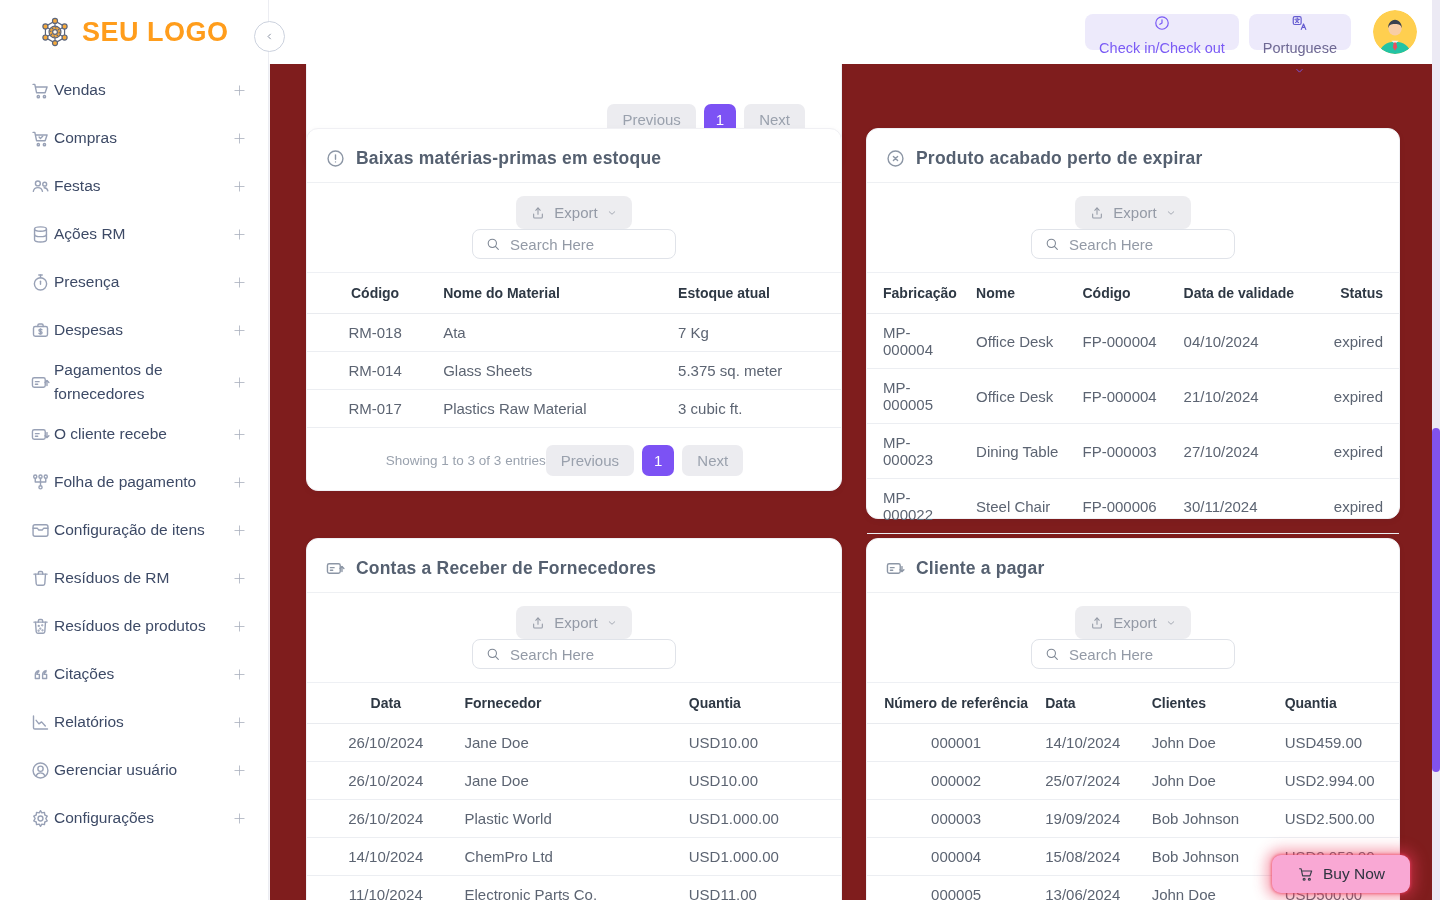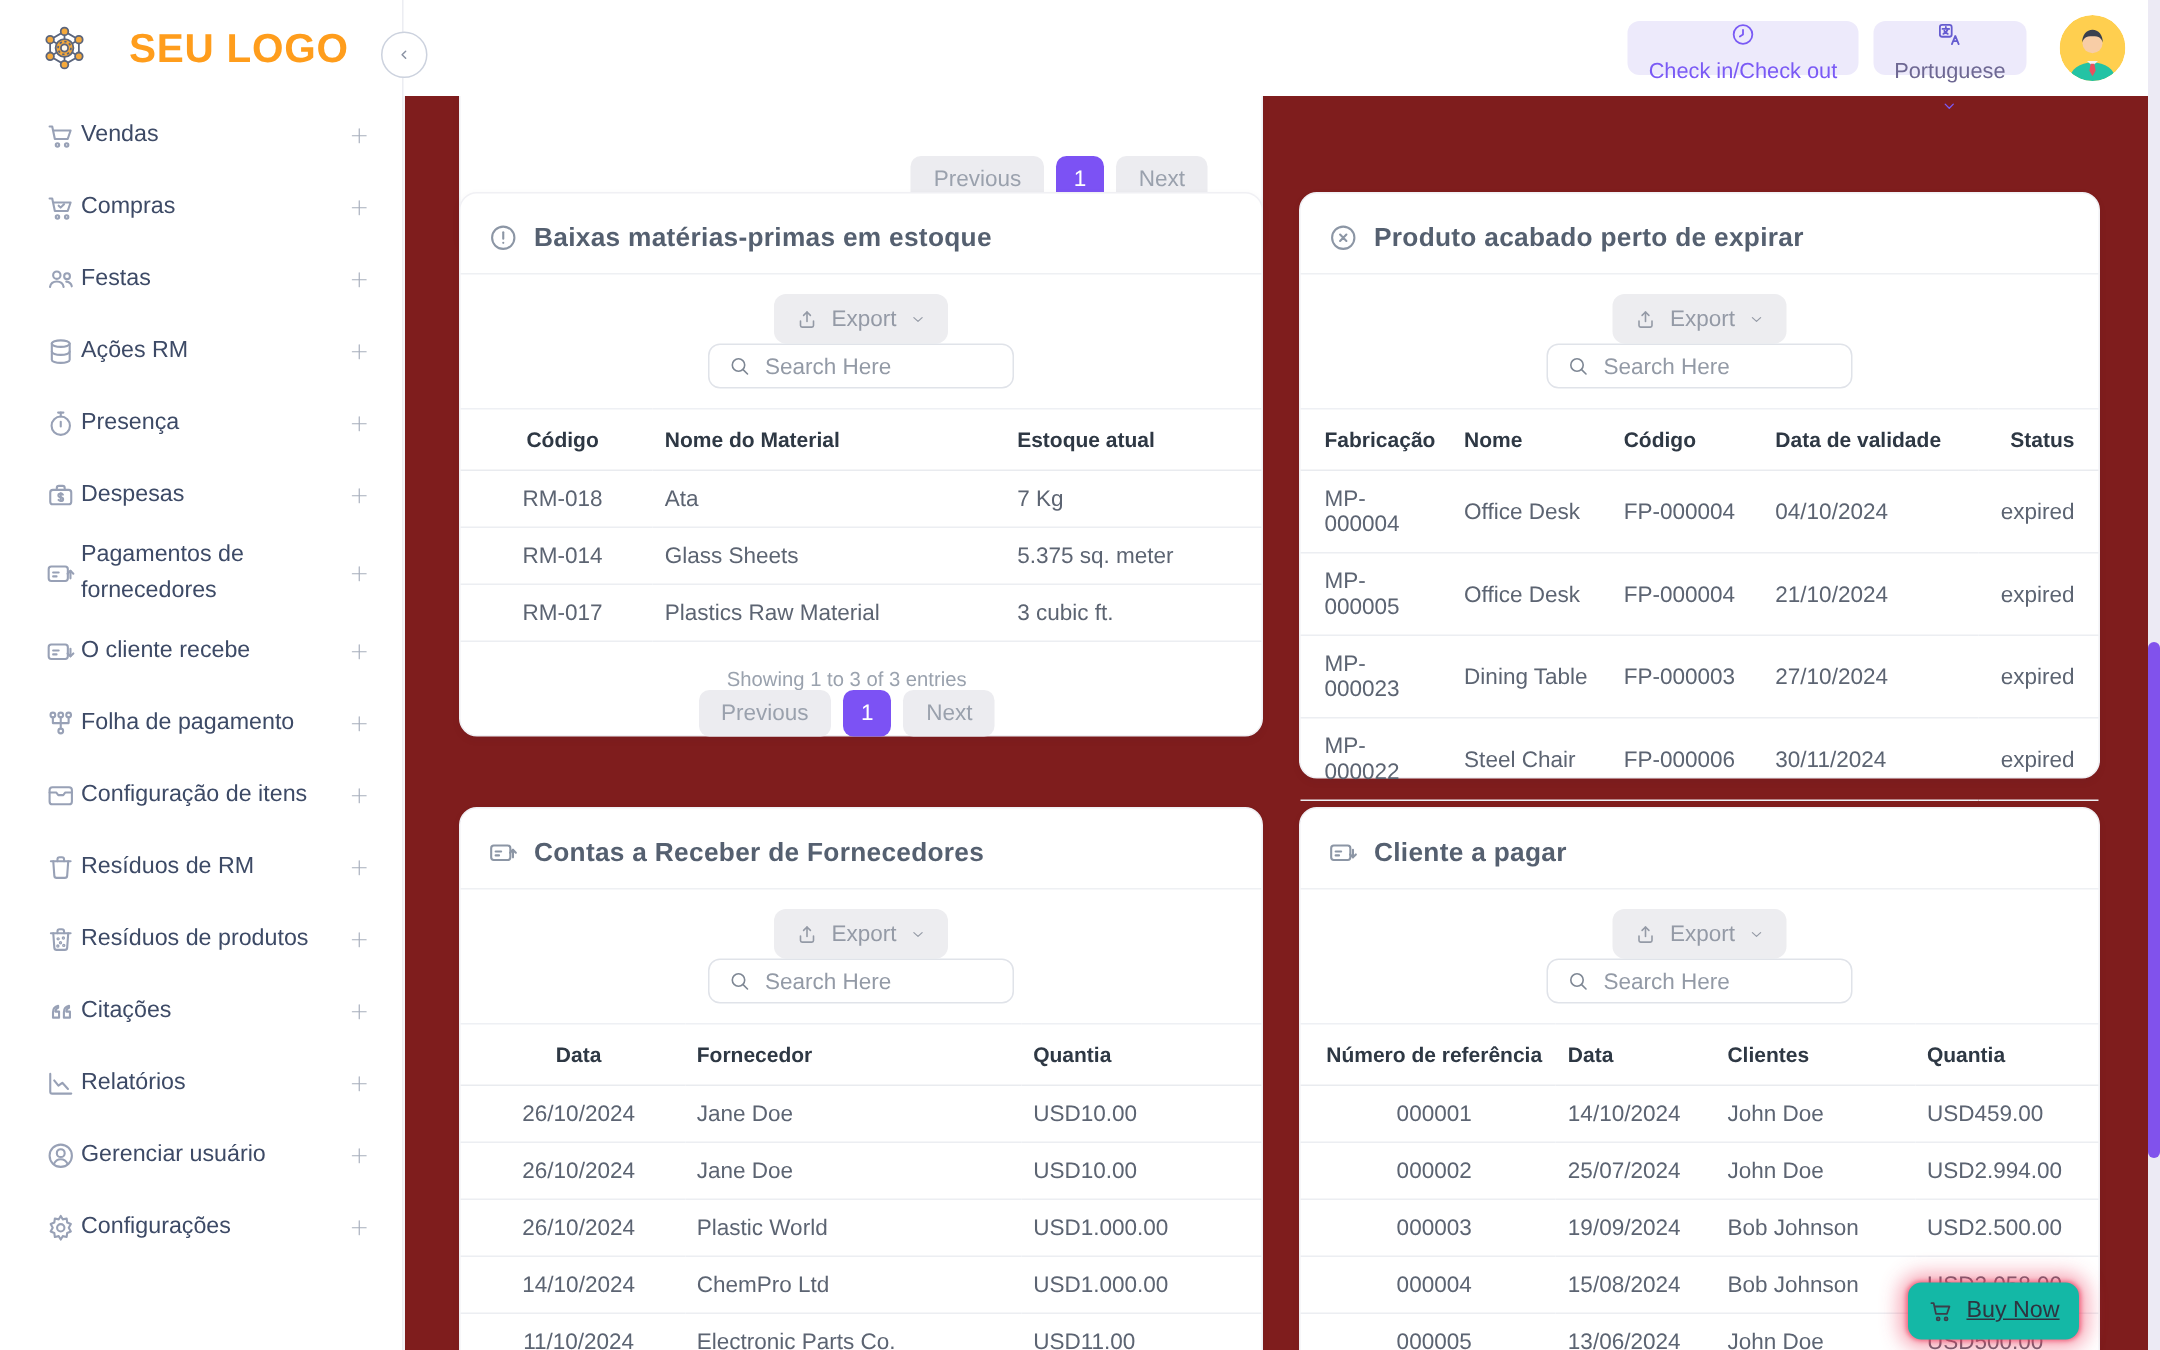--- a/index.html
+++ b/index.html
@@ -10,21 +10,21 @@
     background:#f4f4f8;
     color:#3d4a66;
   }
   svg { width:100%; height:100%; display:block; }
 
   
   .sidebar {
     position:absolute; left:0; top:0; bottom:0; width:269px;
     background:#fff; border-right:1px solid #ecedf2; z-index:5;
   }
-  .logo-row { height:64px; display:flex; align-items:center; padding-left:24px; gap:24px; }
+  .logo-row { height:64px; display:flex; align-items:center; padding-left:36px; gap:8px; }
   .logo-mark { width:38px; height:38px; }
   .logo-text { font-size:27px; font-weight:800; color:#ff9d1c; letter-spacing:.5px; white-space:nowrap; }
   .menu { padding:2px 20px 0 30px; }
   .menu-item {
     display:flex; align-items:center; gap:3px; min-height:48px; cursor:pointer;
   }
   .mi { width:21px; height:21px; color:#98a1b6; flex:0 0 21px; }
   .menu-label { flex:1; font-size:15.5px; font-weight:500; color:#3d4a66; line-height:1.55; padding:4px 0; }
   .plus { width:17px; height:17px; color:#a7aebc; flex:0 0 17px; }
   .plus svg { stroke-width:1.1; }
@@ -97,37 +97,36 @@
   td { font-size:15px; color:#5c6472; padding:10px 8px; border-bottom:1px solid #eceef2; }
   th:first-child, td:first-child { padding-left:16px; }
   th:last-child,  td:last-child  { padding-right:16px; }
   .col-c { text-align:center; }
   .col-r { text-align:right; }
   .t-low  th:nth-child(1){width:24%} .t-low th:nth-child(2){width:44%} .t-low th:nth-child(3){width:32%}
   .t-exp  th:nth-child(1){width:19%} .t-exp th:nth-child(2){width:20%} .t-exp th:nth-child(3){width:19%} .t-exp th:nth-child(4){width:27%} .t-exp th:nth-child(5){width:15%}
   .t-rec  th:nth-child(1){width:28%} .t-rec th:nth-child(2){width:42%} .t-rec th:nth-child(3){width:30%}
   .t-pay  th:nth-child(1){width:32%} .t-pay th:nth-child(2){width:20%} .t-pay th:nth-child(3){width:25%} .t-pay th:nth-child(4){width:23%}
 
-  .card-foot { display:flex; align-items:center; justify-content:center; padding:17px 36px 20px 17px;flex-direction:column; }
+  .card-foot { display:flex; align-items:center; justify-content:center; padding:17px 36px 20px 17px; }
   .entries { font-size:13.5px; color:#9aa2ae; }
   .pager { display:flex; gap:8px; }
   .pg {
     border:none; background:#ececf0; color:#9aa1ad; font-size:15px; font-family:inherit;
     border-radius:7px; padding:7px 15px; cursor:pointer;
   }
   .pg.active { background:#7c52f4; color:#fff; padding:7px 12px; min-width:31px; }
 
   
   .buy-now {
-    position:absolute; left:1272px; top:855px; width:114px; height:38px; z-index:20;
-    background:#14b8a6; border:none; border-radius:9px; cursor:pointer;
+    position:absolute; left:1272px; top:855px; width:138px; height:38px; z-index:20;
+    background:#f9a8d4; border:none; border-radius:9px; cursor:pointer;
     display:flex; align-items:center; justify-content:center; gap:8px;
     font-family:inherit; font-size:15.5px; color:#2e3440;
     box-shadow:0 0 3px 1px rgba(238,59,94,.65), 0 0 13px 6px rgba(238,59,94,.45);
-    text-decoration:underline;
   }
   .buy-now .ic18 { width:18px; height:18px; color:#3a3f4a; }
 
   
   .scrollbar { position:absolute; right:0; top:0; width:8px; height:900px; background:#eceaf4; z-index:30; }
   .scroll-thumb { position:absolute; left:0; top:428px; width:8px; height:344px; border-radius:4px; background:#8152ec; cursor:grab; }
 </style>
 </head>
 <body>
 

